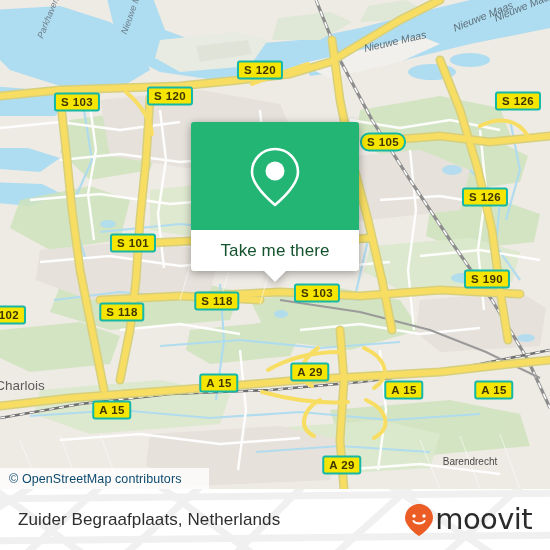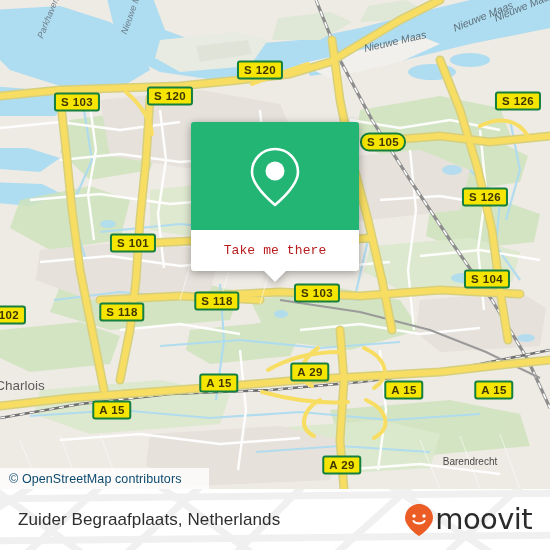--- a/index.html
+++ b/index.html
@@ -29,21 +29,21 @@
     z-index:20;
   }
   #attrib span{
     font-size:12.5px;color:#0c4a6e;letter-spacing:.1px;white-space:nowrap;
   }
 
   
   .shield{
     position:absolute;z-index:12;
     background:#f6e500;
-    border:2px solid #15803d;
+    border:2px solid #14b8a6;
     border-radius:3px;
     color:#3d3600;
     font-size:11.5px;font-weight:bold;
     letter-spacing:.4px;
     padding:1px 5px 2px 5px;
     line-height:12px;
     white-space:nowrap;
     transform:translate(-50%,-50%);
     font-family:"Liberation Sans", sans-serif;
   }
@@ -71,21 +71,21 @@
     border-radius:3px 3px 0 0;
     display:flex;align-items:center;justify-content:center;
   }
   #card-bottom{
     background:#ffffff;
     height:41px;
     border-radius:0 0 3px 3px;
     display:flex;align-items:center;justify-content:center;
   }
   #card-bottom span{
-    font-size:13px;color:#b91c1c;letter-spacing:.1px;font-family:Liberation Mono, monospace;
+    font-size:17px;color:#14532d;letter-spacing:.1px;
   }
   #card-tail{
     position:absolute;left:50%;top:149px;
     width:0;height:0;margin-left:-11px;
     border-left:11px solid transparent;
     border-right:11px solid transparent;
     border-top:11px solid #ffffff;
   }
 
   
@@ -272,21 +272,21 @@
     </svg>
 
     <div id="overlay">
         <div class="shield" style="left: 260px; top: 70px;">S 120</div>
         <div class="shield" style="left: 170px; top: 96px;">S 120</div>
         <div class="shield" style="left: 77px; top: 102px;">S 103</div>
         <div class="shield" style="left: 518px; top: 101px;">S 126</div>
         <div class="shield" style="left: 383px; top: 142px; border-radius: 9px;">S 105</div>
         <div class="shield" style="left: 485px; top: 197px;">S 126</div>
         <div class="shield" style="left: 133px; top: 243px;">S 101</div>
-        <div class="shield" style="left: 487px; top: 279px;">S 104</div>
+        <div class="shield" style="left: 487px; top: 279px;">S 190</div>
         <div class="shield" style="left: 317px; top: 293px;">S 103</div>
         <div class="shield" style="left: 217px; top: 301px;">S 118</div>
         <div class="shield" style="left: 122px; top: 312px;">S 118</div>
         <div class="shield" style="left: 3px; top: 315px;">S 102</div>
         <div class="shield" style="left: 310px; top: 372px;">A 29</div>
         <div class="shield" style="left: 404px; top: 390px;">A 15</div>
         <div class="shield" style="left: 494px; top: 390px;">A 15</div>
         <div class="shield" style="left: 219px; top: 383px;">A 15</div>
         <div class="shield" style="left: 112px; top: 410px;">A 15</div>
         <div class="shield" style="left: 342px; top: 465px;">A 29</div>

